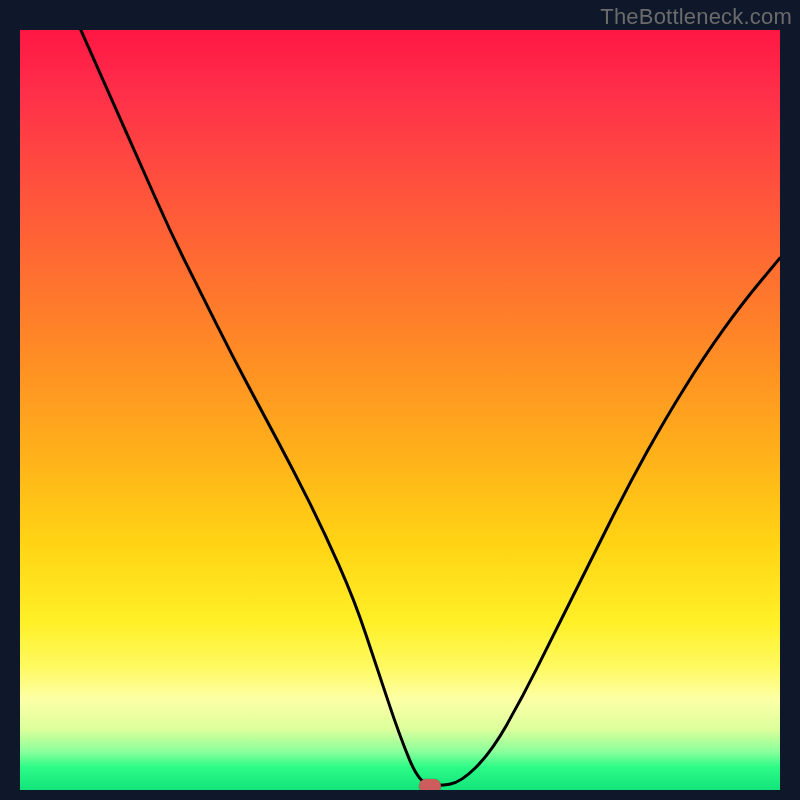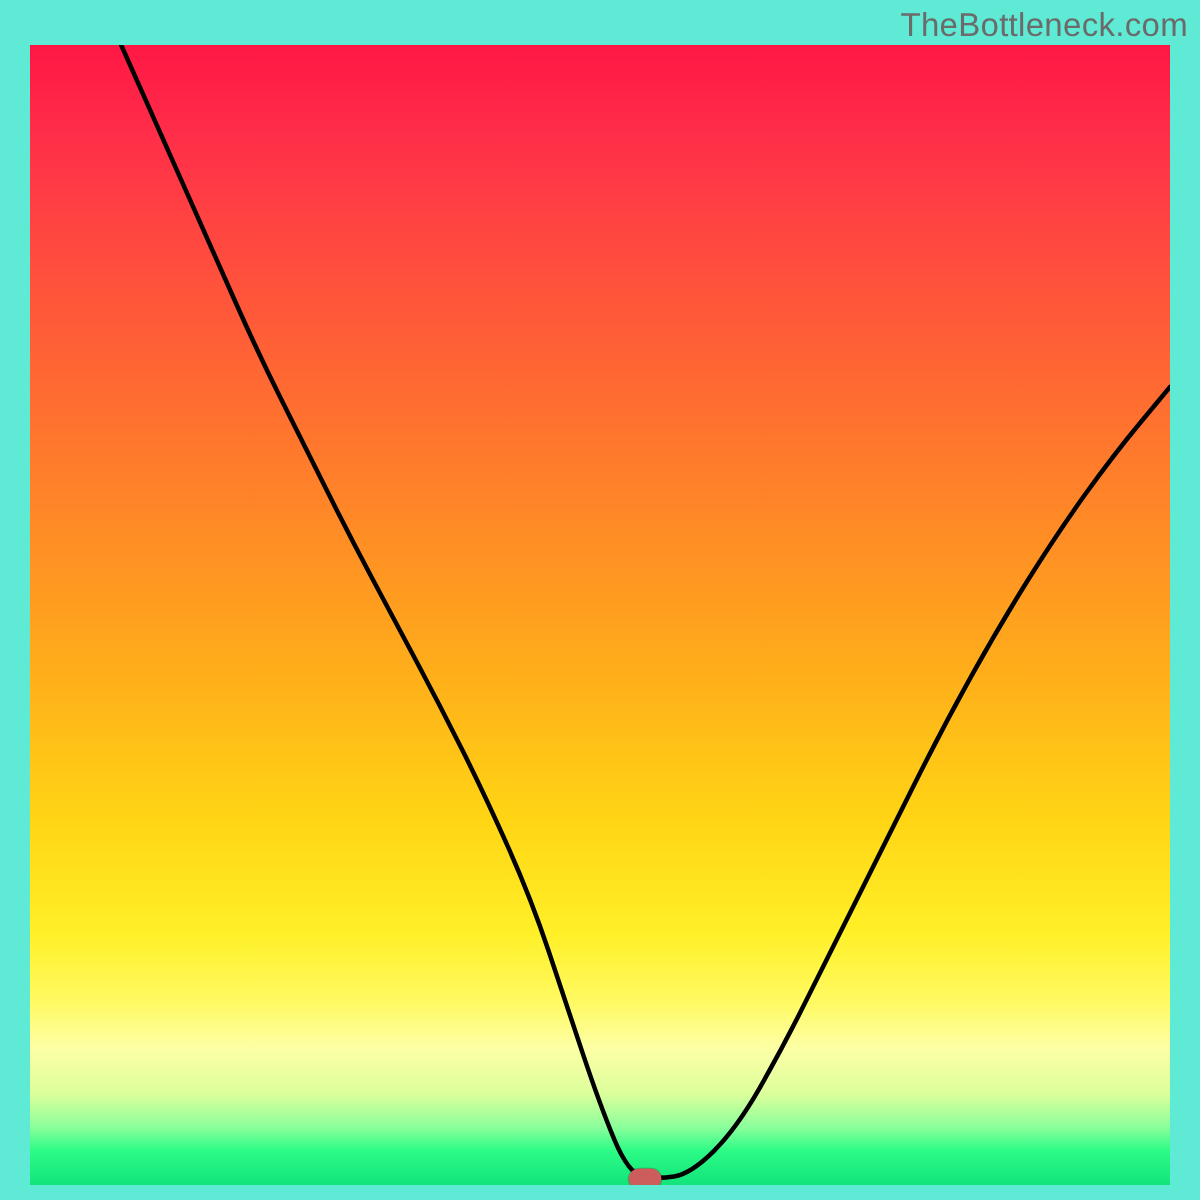--- a/index.html
+++ b/index.html
@@ -7,21 +7,21 @@
     padding: 0;
     width: 800px;
     height: 800px;
     background: #000;
     font-family: Arial, Helvetica, sans-serif;
   }
   .frame {
     position: relative;
     width: 800px;
     height: 800px;
-    background: #5eead4;
+    background: #0f172a;
   }
   .watermark {
     position: absolute;
     top: 4px;
     right: 8px;
     color: #6b6b6b;
     font-size: 22px;
     font-weight: 500;
     z-index: 10;
     letter-spacing: 0.2px;

